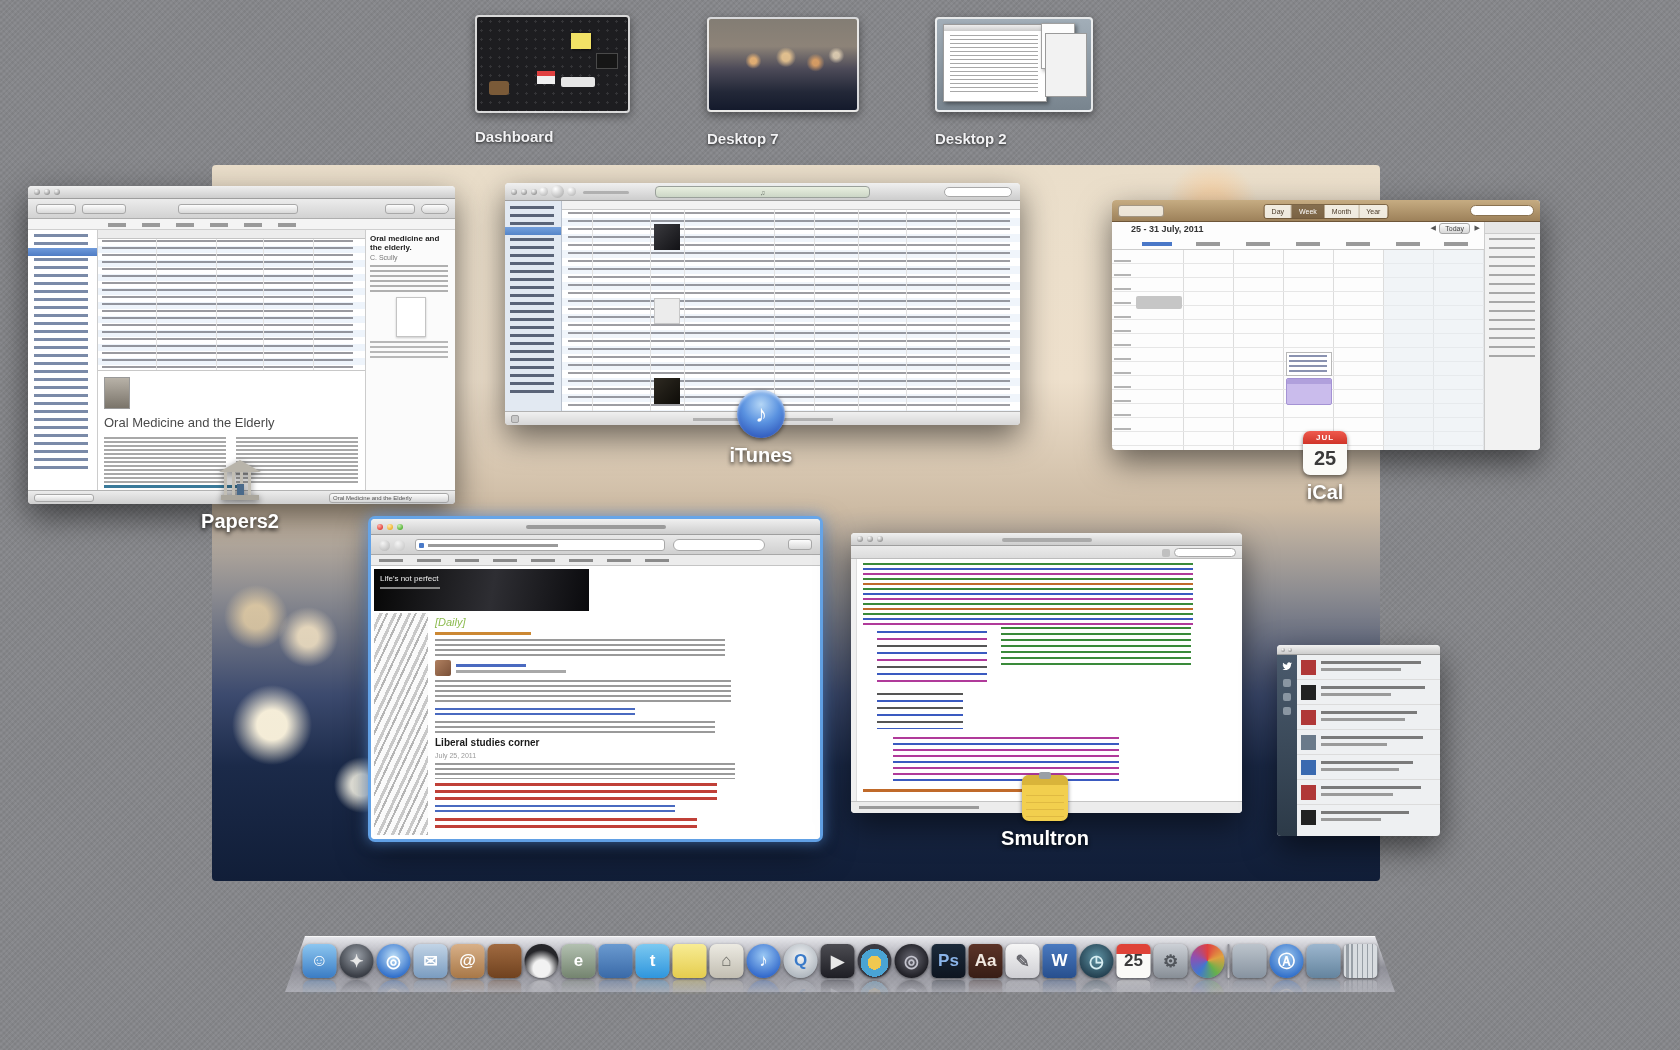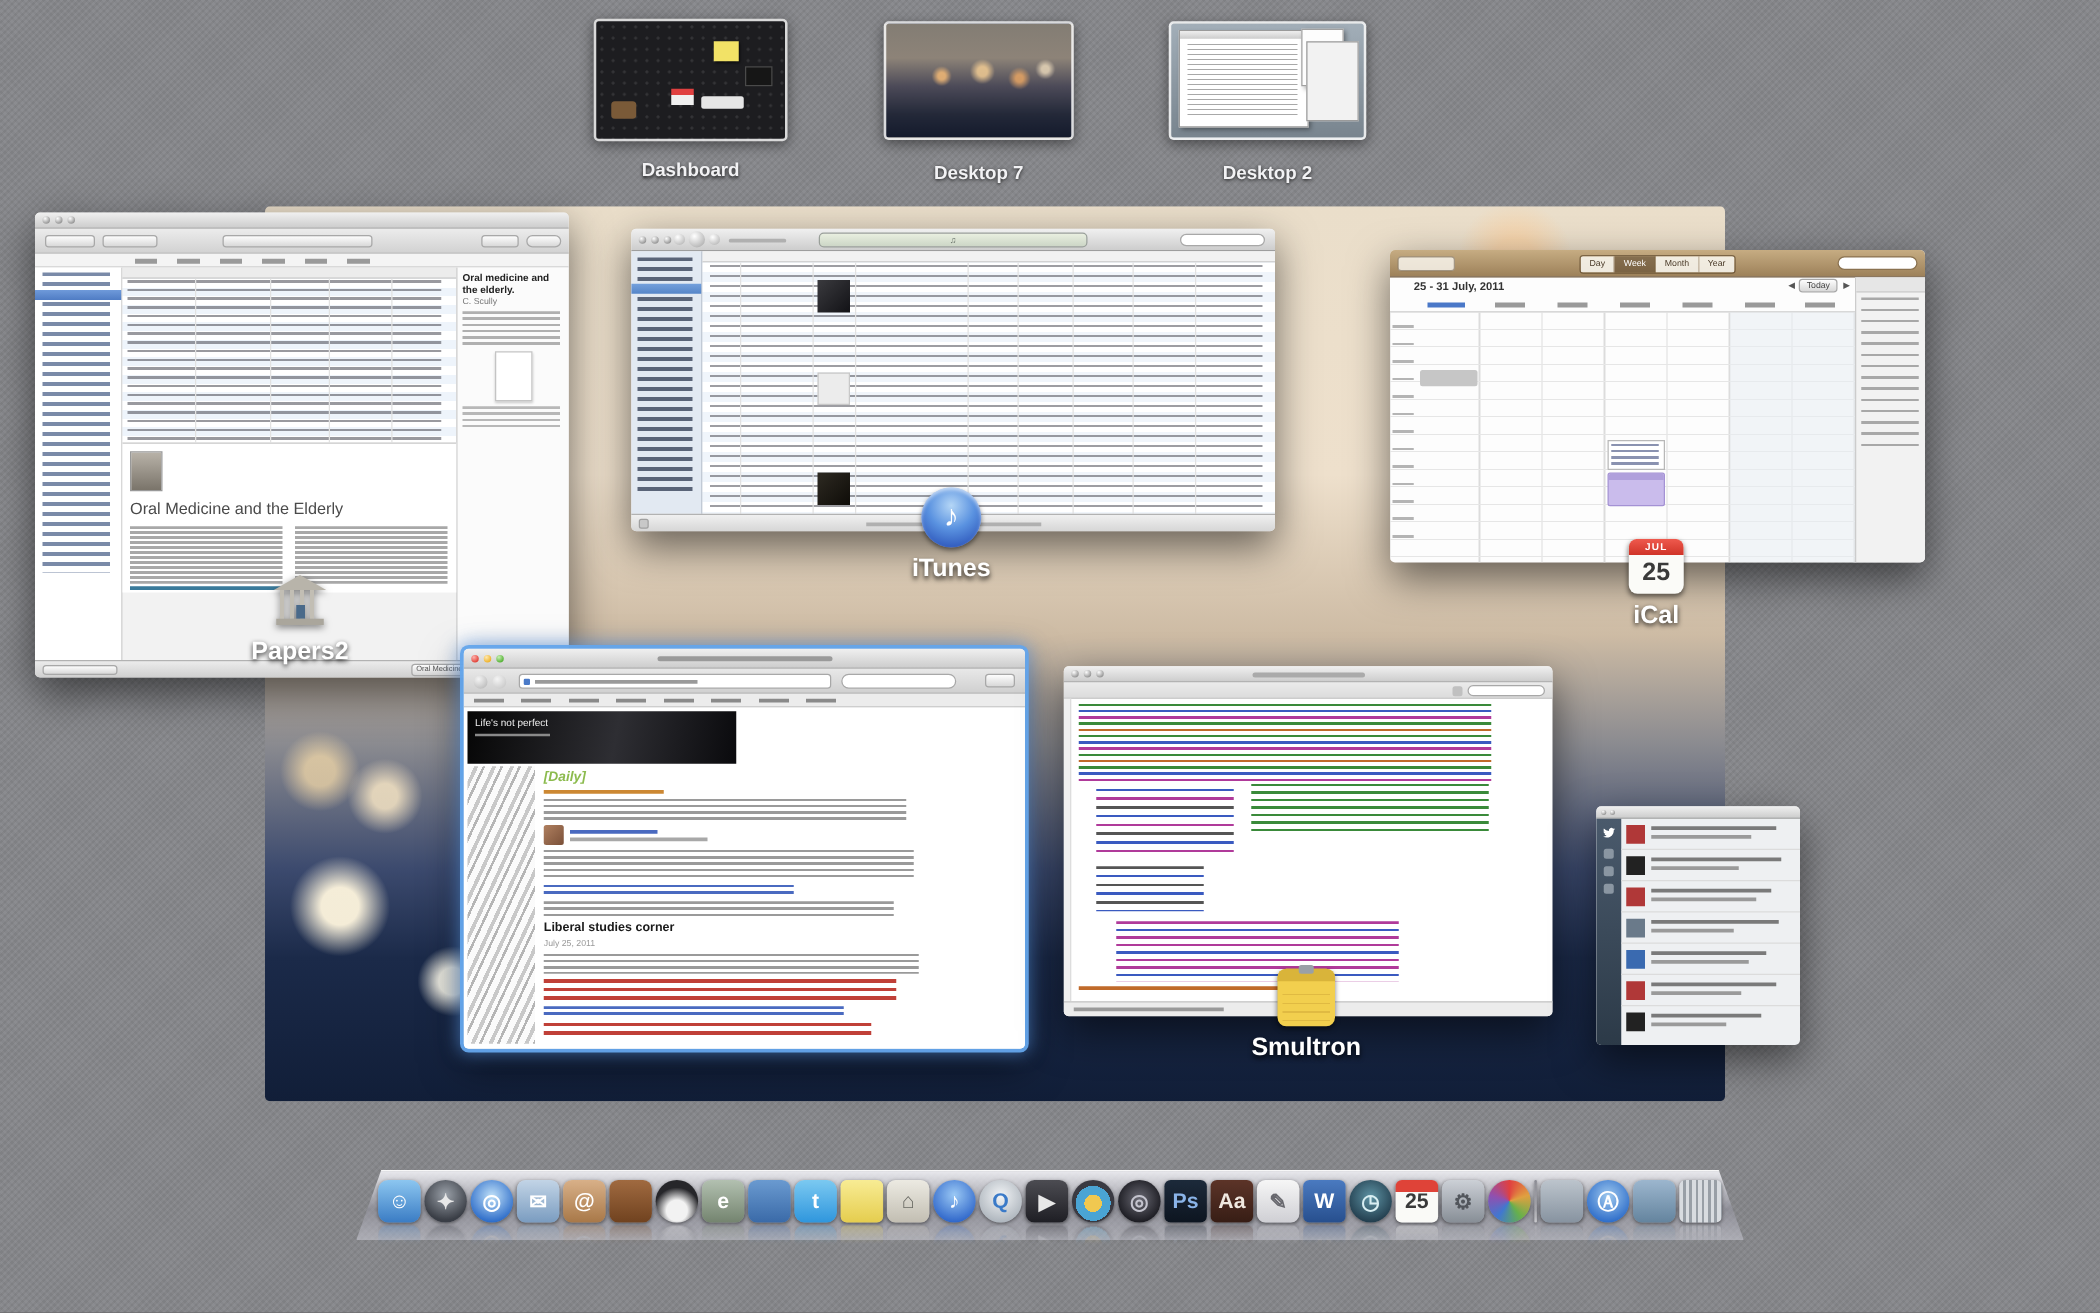--- a/index.html
+++ b/index.html
@@ -5,21 +5,21 @@
   *{box-sizing:border-box;margin:0;padding:0}
   body{font-family:"Liberation Sans",sans-serif;background:#555}
   #screen{position:relative;width:1680px;height:1050px;overflow:hidden;
     background-color:#86878b;
     background-image:
       repeating-linear-gradient(45deg, rgba(255,255,255,.045) 0 2px, rgba(0,0,0,0) 2px 4px),
       repeating-linear-gradient(135deg, rgba(0,0,0,.055) 0 2px, rgba(0,0,0,0) 2px 4px);}
   .d{position:absolute}
   .space-thumb{position:absolute;border:2px solid rgba(250,250,250,.85);border-radius:4px;
     box-shadow:0 3px 10px rgba(0,0,0,.45);overflow:hidden}
-  .space-label{position:absolute;text-align:center;font-size:15px;font-weight:bold;color:#f2f2f4;
+  .space-label{position:absolute;font-size:15px;font-weight:bold;color:#f2f2f4;
     text-shadow:0 1px 3px rgba(0,0,0,.8)}
   .window{position:absolute;border-radius:4px;box-shadow:0 12px 32px rgba(0,0,0,.55);background:#f2f2f2;overflow:hidden}
   .titlebar{position:relative;height:14px;background:linear-gradient(180deg,#f0f0f0,#cdcdcd);border-bottom:1px solid #9e9e9e}
   .dots{position:absolute;left:6px;top:4px;display:flex;gap:4px}
   .dot{width:6px;height:6px;border-radius:50%;background:radial-gradient(circle at 35% 30%,#fdfdfd,#9a9a9a 70%)}
   .dot.r{background:radial-gradient(circle at 35% 30%,#ffb3ad,#e2463d 70%)}
   .dot.y{background:radial-gradient(circle at 35% 30%,#ffe9b0,#efb42f 70%)}
   .dot.g{background:radial-gradient(circle at 35% 30%,#c8f0b4,#59b43a 70%)}
   .lines{background-image:repeating-linear-gradient(180deg,var(--c,#9a9a9a) 0 var(--t,2px),transparent var(--t,2px) var(--p,5px))}
   .pill{background:linear-gradient(180deg,#fdfdfd,#d8d8d8);border:1px solid #a8a8a8;border-radius:3px}
@@ -73,21 +73,21 @@
     background:
       radial-gradient(circle at 60px 560px, rgba(255,246,222,.95) 0 15px, rgba(255,246,222,0) 40px),
       radial-gradient(circle at 96px 472px, rgba(255,236,200,.8) 0 10px, transparent 30px),
       radial-gradient(circle at 44px 452px, rgba(250,222,170,.7) 0 12px, transparent 32px),
       radial-gradient(circle at 150px 620px, rgba(255,252,238,.9) 0 11px, transparent 28px),
       radial-gradient(circle at 1000px 42px, rgba(255,200,140,.5) 0 16px, transparent 46px),
       radial-gradient(circle at 1085px 92px, rgba(255,182,122,.45) 0 14px, transparent 40px),
       radial-gradient(circle at 640px 110px, rgba(255,255,255,.5) 0 30px, transparent 85px),
       linear-gradient(180deg,#eadeca 0%,#eee0cc 30%,#cdbba4 48%,#8b8b90 60%,#3c4a6e 74%,#1b2a49 84%,#111e38 100%)"></div>
 
-  <div class="window" style="left:28px;top:170px;width:427px;height:372px">
+  <div class="window" style="left:28px;top:186px;width:427px;height:318px">
     <div class="titlebar" style="height:13px">
       <div class="dots" style="top:3px">
           <span class="dot"></span>
           <span class="dot"></span>
           <span class="dot"></span>
         </div>
     </div>
     <div class="d" style="left:0;top:13px;right:0;height:20px;background:linear-gradient(180deg,#ececec,#d2d2d2);border-bottom:1px solid #aeaeae">
       <div class="pill d" style="left:8px;top:5px;width:40px;height:10px"></div>
       <div class="pill d" style="left:54px;top:5px;width:44px;height:10px"></div>
@@ -258,21 +258,21 @@
     <div class="d" style="left:0;top:36px;right:0;height:11px;background:#ececec;border-bottom:1px solid #c4c4c4">
       <div class="d" style="left:8px;top:4px;width:300px;height:3px;background-image:repeating-linear-gradient(90deg,#8a8a8a 0 24px,transparent 24px 38px)"></div>
     </div>
     <div class="d" style="left:0;top:47px;right:0;bottom:0;background:#fff">
       <div class="d" style="left:3px;top:3px;width:215px;height:42px;background:linear-gradient(100deg,#060606,#2e2e33 55%,#0a0a0d)">
         <div style="position:absolute;left:6px;top:5px;font-size:8px;color:#eee">Life's not perfect</div>
         <div class="d" style="left:6px;top:18px;width:60px;height:2px;background:#8a8a8a"></div>
       </div>
       <div class="d" style="left:3px;top:47px;width:54px;height:222px;opacity:.9;background:repeating-linear-gradient(115deg,#fafafa 0 5px,#c2c2c2 5px 8px,#fafafa 8px 11px,#adadad 11px 13px)"></div>
       <div class="d" style="left:64px;top:50px;width:302px;display:flex;flex-direction:column;gap:4px">
-        <div style="font-size:11px;font-weight:bold;font-style:italic;color:#8cbb4e">[Daily]</div>
+        <div style="font-size:11px;font-weight:normal;font-style:italic;color:#8cbb4e">[Daily]</div>
         <div style="width:96px;height:3px;background:#cc8833"></div>
         <div class="lines" style="width:290px;height:17px;--c:#9a9a9a;--t:2px;--p:5px"></div>
         <div style="display:flex;gap:5px;align-items:center">
           <div style="width:16px;height:16px;border-radius:2px;background:linear-gradient(135deg,#b08060,#7a5038)"></div>
           <div>
             <div style="width:70px;height:3px;background:#4a6ac0;margin-bottom:3px"></div>
             <div style="width:110px;height:3px;background:#a8a8a8"></div>
           </div>
         </div>
         <div class="lines" style="width:296px;height:24px;--c:#9a9a9a;--t:2px;--p:5px"></div>

